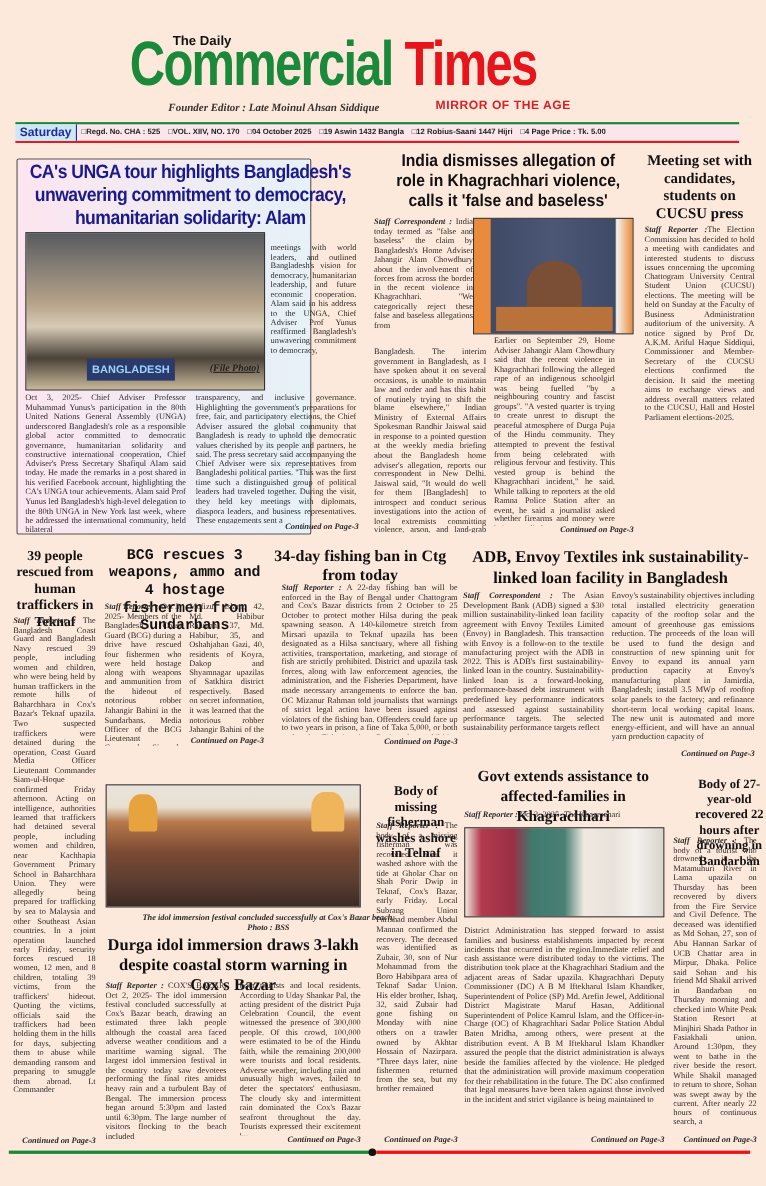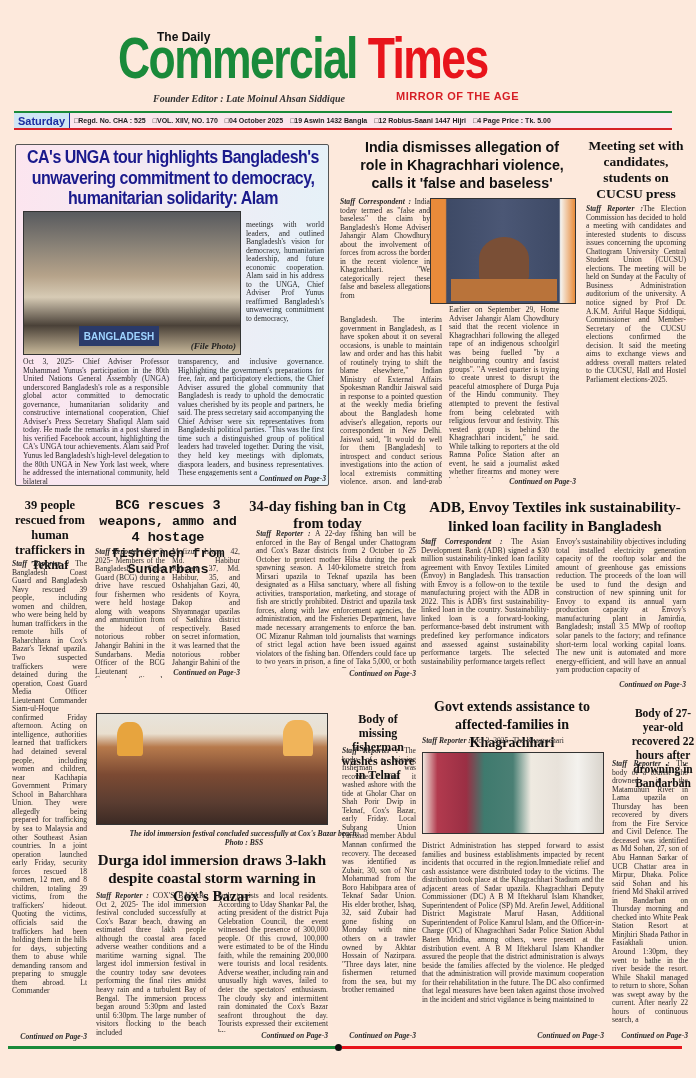--- a/index.html
+++ b/index.html
@@ -10,25 +10,25 @@
   .masthead-title { left: 118px; top: 28px; font-family: "Liberation Sans", sans-serif; font-weight: bold; font-size: 57px; letter-spacing: -2px; line-height: 60px; transform: scaleX(0.78); transform-origin: left top; white-space: nowrap; }
   .mt-green { color: #1a8a3a; }
   .mt-red { color: #e8141b; }
   .founder { left: 153px; top: 93px; font-style: italic; font-weight: bold; font-size: 10px; color: #333; }
   .motto { left: 396px; top: 90px; font-family: "Liberation Sans", sans-serif; font-weight: bold; font-size: 11px; color: #d61f26; letter-spacing: 0.5px; }
   .dateline { left: 14px; top: 111px; width: 658px; height: 19px; border-top: 2px solid #1a8a3a; border-bottom: 2px solid #d61f26; background: #fbe6ec; display: flex; align-items: center; font-family: "Liberation Sans", sans-serif; font-size: 7px; font-weight: bold; color: #222; }
   .day { background: #cfe6f5; color: #1b2ea0; font-size: 11px; font-weight: bold; padding: 0 4px; height: 100%; display: flex; align-items: center; border-right: 1px solid #1b2ea0; margin-right: 4px; }
   .dl-item { margin-right: 7px; white-space: nowrap; }
   .dl-item::before { content: "\25A1 "; font-weight: normal; }
 
-  .lead-box { left: 15px; top: 144px; width: 314px; height: 342px; border: 1px solid #555; background: linear-gradient(90deg,#fce5ef,#e6f1f8); border-radius: 2px; }
+  .lead-box { left: 15px; top: 144px; width: 268px; height: 342px; border: 1px solid #555; background: linear-gradient(90deg,#fce5ef,#e6f1f8); border-radius: 2px; }
   .lead-head { position: absolute; left: 4px; top: 4px; width: 306px; text-align: center; font-family: "Liberation Sans", sans-serif; font-weight: bold; font-size: 16px; line-height: 19px; color: #1a1a8c; transform: scaleY(1.1); letter-spacing: -0.5px; }
   .photo { position: absolute; background: #7a7a6a; overflow: hidden; border: 1px solid #333; }
   .ph-crowd { background: linear-gradient(180deg,#6b6760 0%,#a79a85 30%,#c9b79a 55%,#6f5a40 100%); }
-  .caption-tag { position: absolute; right: 4px; bottom: 3px; font-style: italic; font-weight: bold; font-size: 9px; color: #222; }
+  .caption-tag { position: absolute; right: 4px; bottom: 15px; font-style: italic; font-weight: bold; font-size: 9px; color: #222; text-decoration: underline; }
   .nameplate { position: absolute; left: 55px; bottom: 8px; width: 80px; height: 20px; background: #2a3a6a; color: #9fd3ff; font-family: "Liberation Sans", sans-serif; font-size: 10px; font-weight: bold; display: flex; align-items: center; justify-content: center; }
   .body-text { position: absolute; font-size: 7.6px; line-height: 8.55px; text-align: justify; color: #2a2a2a; }
   .byline { font-style: italic; font-weight: bold; }
   .cont { font-style: italic; font-weight: bold; }
   .head-serif { position: absolute; text-align: center; font-weight: bold; color: #111; font-family: "Liberation Serif", serif; }
   .head-sans { position: absolute; text-align: center; font-weight: bold; color: #111; font-family: "Liberation Sans", sans-serif; }
   .rule-bottom { position: absolute; top: 1046px; height: 3px; }
 </style>
 </head>
 <body>

